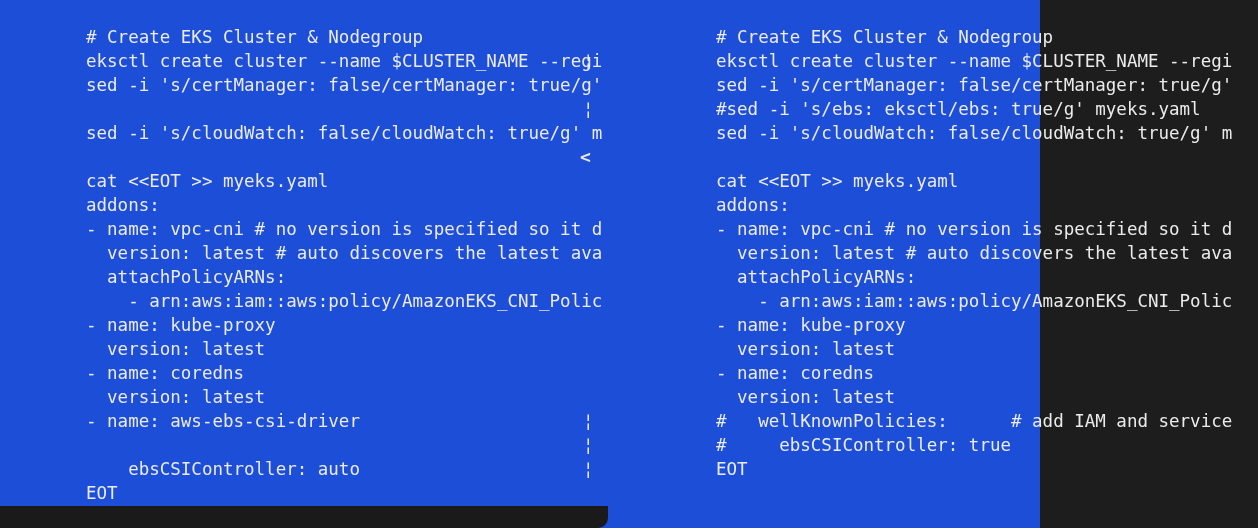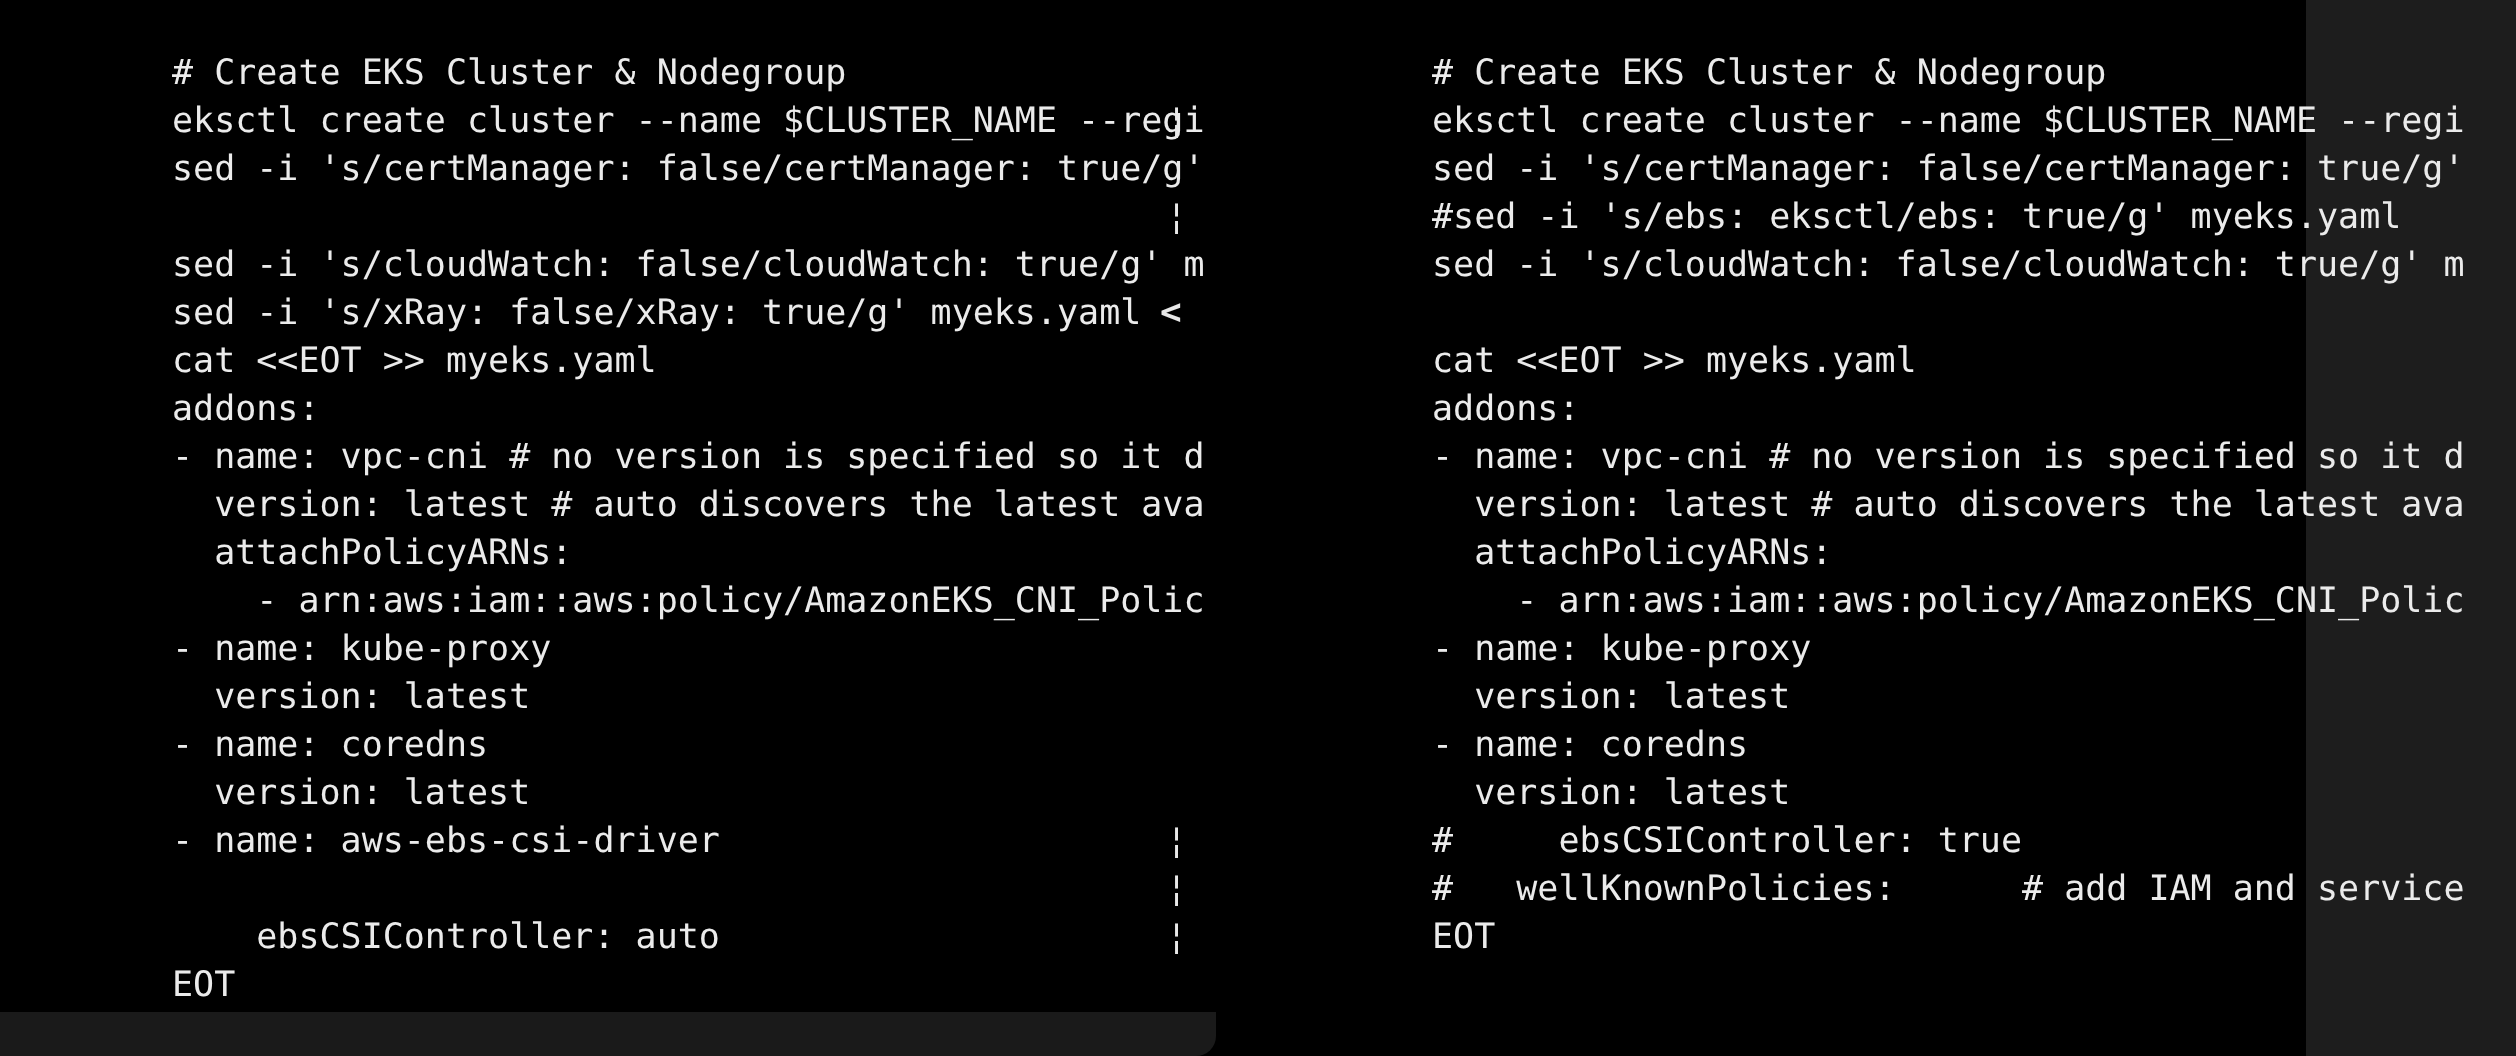--- a/index.html
+++ b/index.html
@@ -8,23 +8,23 @@
     background: #1d1d1d;
   }
   body {
     width: 1258px;
     height: 528px;
     overflow: hidden;
     font-family: "DejaVu Sans Mono", "Liberation Mono", monospace;
   }
   .screen {
     position: relative;
-    width: 1153px;
+    width: 1040px;
     height: 528px;
-    background: #000000;
+    background: #1d4ed8;
     box-sizing: border-box;
   }
   .bottom-strip {
     position: absolute;
     left: 0;
     top: 506px;
     width: 608px;
     height: 22px;
     background: #1a1a1a;
     border-bottom-right-radius: 10px;
@@ -93,21 +93,21 @@
   <div class="bottom-strip"></div>
 
   <div class="panes">
 
     <div class="pane pane-left" id="left-pane">
         <div class="code-line"><span class="txt"># Create EKS Cluster &amp; Nodegroup</span></div>
         <div class="code-line"><span class="txt">eksctl create cluster --name $CLUSTER_NAME --regi</span><span class="marker">¦</span></div>
         <div class="code-line"><span class="txt">sed -i 's/certManager: false/certManager: true/g'</span></div>
         <div class="code-line"><span class="marker">¦</span></div>
         <div class="code-line"><span class="txt">sed -i 's/cloudWatch: false/cloudWatch: true/g' m</span></div>
-        <div class="code-line"><span class="txt">sed -i 's/xRay: false/xRay: true/g' myeks.yaml</span><span class="marker marker-lt">&lt;</span></div>
+        <div class="code-line"><span class="marker marker-lt">&lt;</span></div>
         <div class="code-line"><span class="txt">cat &lt;&lt;EOT &gt;&gt; myeks.yaml</span></div>
         <div class="code-line"><span class="txt">addons:</span></div>
         <div class="code-line"><span class="txt">- name: vpc-cni # no version is specified so it d</span></div>
         <div class="code-line"><span class="txt">  version: latest # auto discovers the latest ava</span></div>
         <div class="code-line"><span class="txt">  attachPolicyARNs:</span></div>
         <div class="code-line"><span class="txt">    - arn:aws:iam::aws:policy/AmazonEKS_CNI_Polic</span></div>
         <div class="code-line"><span class="txt">- name: kube-proxy</span></div>
         <div class="code-line"><span class="txt">  version: latest</span></div>
         <div class="code-line"><span class="txt">- name: coredns</span></div>
         <div class="code-line"><span class="txt">  version: latest</span></div>
@@ -127,20 +127,20 @@
         <div class="code-line"><span class="txt">cat &lt;&lt;EOT &gt;&gt; myeks.yaml</span></div>
         <div class="code-line"><span class="txt">addons:</span></div>
         <div class="code-line"><span class="txt">- name: vpc-cni # no version is specified so it d</span></div>
         <div class="code-line"><span class="txt">  version: latest # auto discovers the latest ava</span></div>
         <div class="code-line"><span class="txt">  attachPolicyARNs:</span></div>
         <div class="code-line"><span class="txt">    - arn:aws:iam::aws:policy/AmazonEKS_CNI_Polic</span></div>
         <div class="code-line"><span class="txt">- name: kube-proxy</span></div>
         <div class="code-line"><span class="txt">  version: latest</span></div>
         <div class="code-line"><span class="txt">- name: coredns</span></div>
         <div class="code-line"><span class="txt">  version: latest</span></div>
+        <div class="code-line"><span class="txt">#   wellKnownPolicies:      # add IAM and service</span></div>
         <div class="code-line"><span class="txt">#     ebsCSIController: true</span></div>
-        <div class="code-line"><span class="txt">#   wellKnownPolicies:      # add IAM and service</span></div>
         <div class="code-line"><span class="txt">EOT</span></div>
       </div>
 
   </div>
 
 </div>
 
 </body></html>

